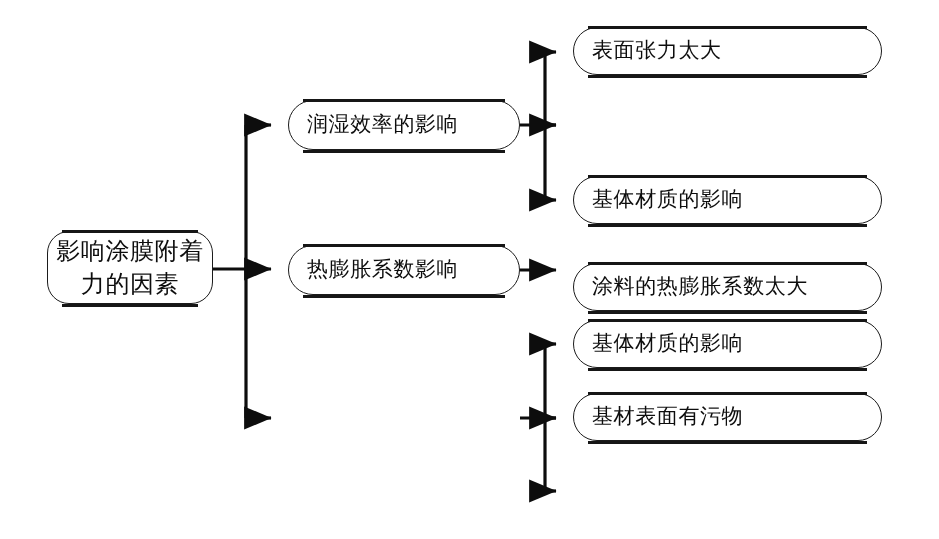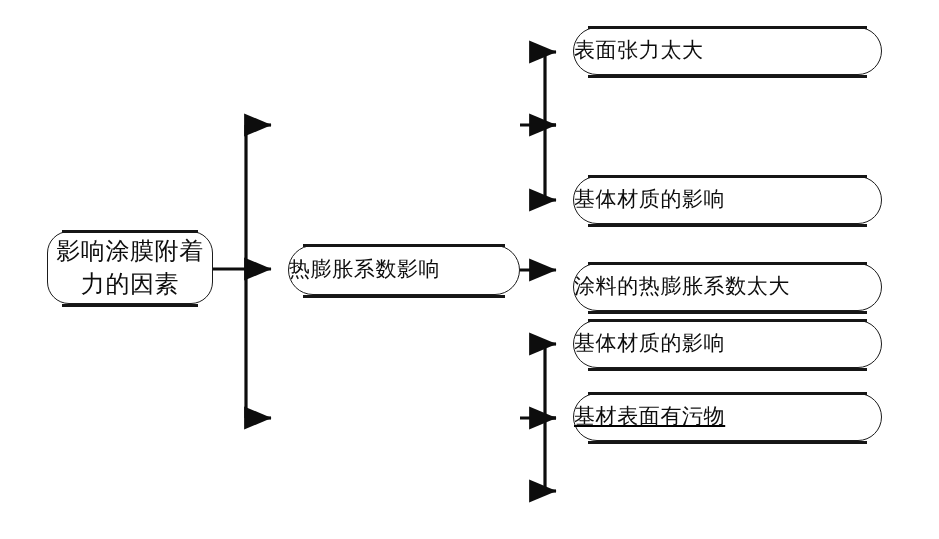--- a/index.html
+++ b/index.html
@@ -50,21 +50,21 @@
 
   .node .label {
     display: block;
     width: 100%;
     color: #0d0d0d;
     font-size: 21px;
     line-height: 1.30;
     letter-spacing: 0.6px;
     white-space: pre-line;
   }
-  .node.lead .label { }
+  .node.lead .label { padding-left: 18px; }
   .node.center-text .label { text-align: center; padding: 0 8px; }
 
   .root {
     left: 47px;
     top: 231px;
     width: 166px;
     height: 73px;
     border-radius: 22px;
   }
   .root .label { font-size: 24px; line-height: 1.34; }
@@ -81,21 +81,21 @@
   .leaf {
     left: 573px;
     width: 309px;
     height: 48px;
   }
   .leaf-1 { top: 27px; }
   .leaf-2 { top: 101px; }
   .leaf-3 { top: 176px; }
   .leaf-4 { top: 263px; }
   .leaf-5 { top: 320px; }
-  .leaf-6 { top: 393px; text-decoration: underline; }
+  .leaf-6 { top: 393px; }
   .leaf-7 { top: 467px; }
 </style>
 </head>
 <body>
 
 <div id="canvas">
 
   <svg id="edges" viewBox="0 0 939 539" width="939" height="539" aria-hidden="true">
     <defs>
       <marker id="arrow" markerWidth="9" markerHeight="8" refX="8.4" refY="4" orient="auto" markerUnits="strokeWidth">
@@ -126,20 +126,23 @@
       <path d="M545,418 L556,418" marker-end="url(#arrow)"></path>
       <path d="M545,491 L556,491" marker-end="url(#arrow)"></path>
     </g>
   </svg>
 
   <div class="node root center-text">
     <span class="label">影响涂膜附着
 力的因素</span>
   </div>
 
+  <div class="node mid mid-1 lead">
+    <span class="label">润湿效率的影响</span>
+  </div>
   <div class="node mid mid-2 lead">
     <span class="label">热膨胀系数影响</span>
   </div>
 
   <div class="node leaf leaf-1 lead">
     <span class="label">表面张力太大</span>
   </div>
   <div class="node leaf leaf-3 lead">
     <span class="label">基体材质的影响</span>
   </div>

